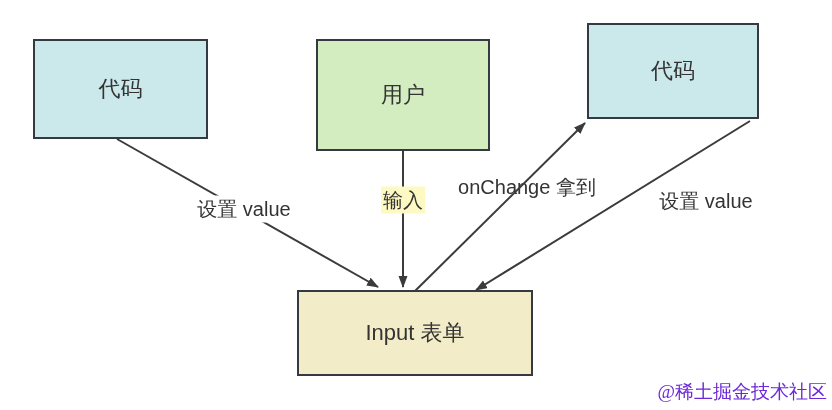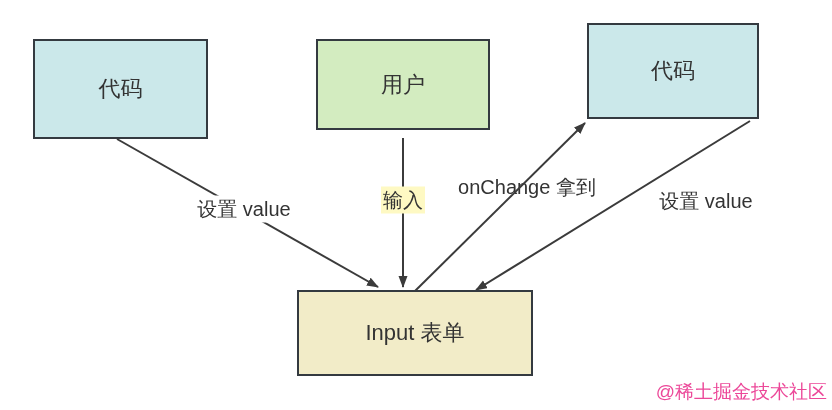--- a/index.html
+++ b/index.html
@@ -27,44 +27,45 @@
     border: 2px solid #343a40;
     display: flex;
     align-items: center;
     justify-content: center;
     font-size: 22px;
     color: #333333;
     z-index: 3;
     white-space: nowrap;
   }
   .node-code-left  { left: 33px;  top: 39px;  width: 175px; height: 100px; background: #cbe8ea; }
-  .node-user       { left: 316px; top: 39px;  width: 174px; height: 91px;  background: #d3ecc0; }
+  .node-user       { left: 316px; top: 39px;  width: 174px; height: 112px;  background: #d3ecc0; }
   .node-code-right { left: 587px; top: 23px;  width: 172px; height: 96px;  background: #cbe8ea; }
   .node-input      { left: 297px; top: 290px; width: 236px; height: 86px;  background: #f2ecc8; text-align: right; }
   .edge-label {
     position: absolute;
     transform: translate(-50%, -50%);
     font-size: 20px;
     color: #333333;
     white-space: nowrap;
     text-align: center;
     line-height: 1.35;
   }
   .el-1 { left: 244px; top: 209px; background: #ffffff; padding: 0 2px; z-index: 4; }
   .el-2 { left: 403px; top: 200px; background: #fef9c3; padding: 0 2px; z-index: 4; }
   .el-3 { left: 527px; top: 187px; z-index: 1; }
   .el-4 { left: 706px; top: 201px; z-index: 4; }
   .watermark {
     position: absolute;
     right: 5px;
     bottom: 5px;
     font-size: 19px;
-    color: #ec4899;
+    color: #6d28d9;
     z-index: 5;
     white-space: nowrap;
+    font-family: Liberation Serif, serif;
   }
 </style>
 </head>
 <body>
 
 <div class="canvas">
 
   <svg class="edges-layer" width="832" height="410" viewBox="0 0 832 410">
     <defs>
       <marker id="arrowhead" markerUnits="userSpaceOnUse" markerWidth="14" markerHeight="11" refX="11" refY="4.5" orient="auto">

